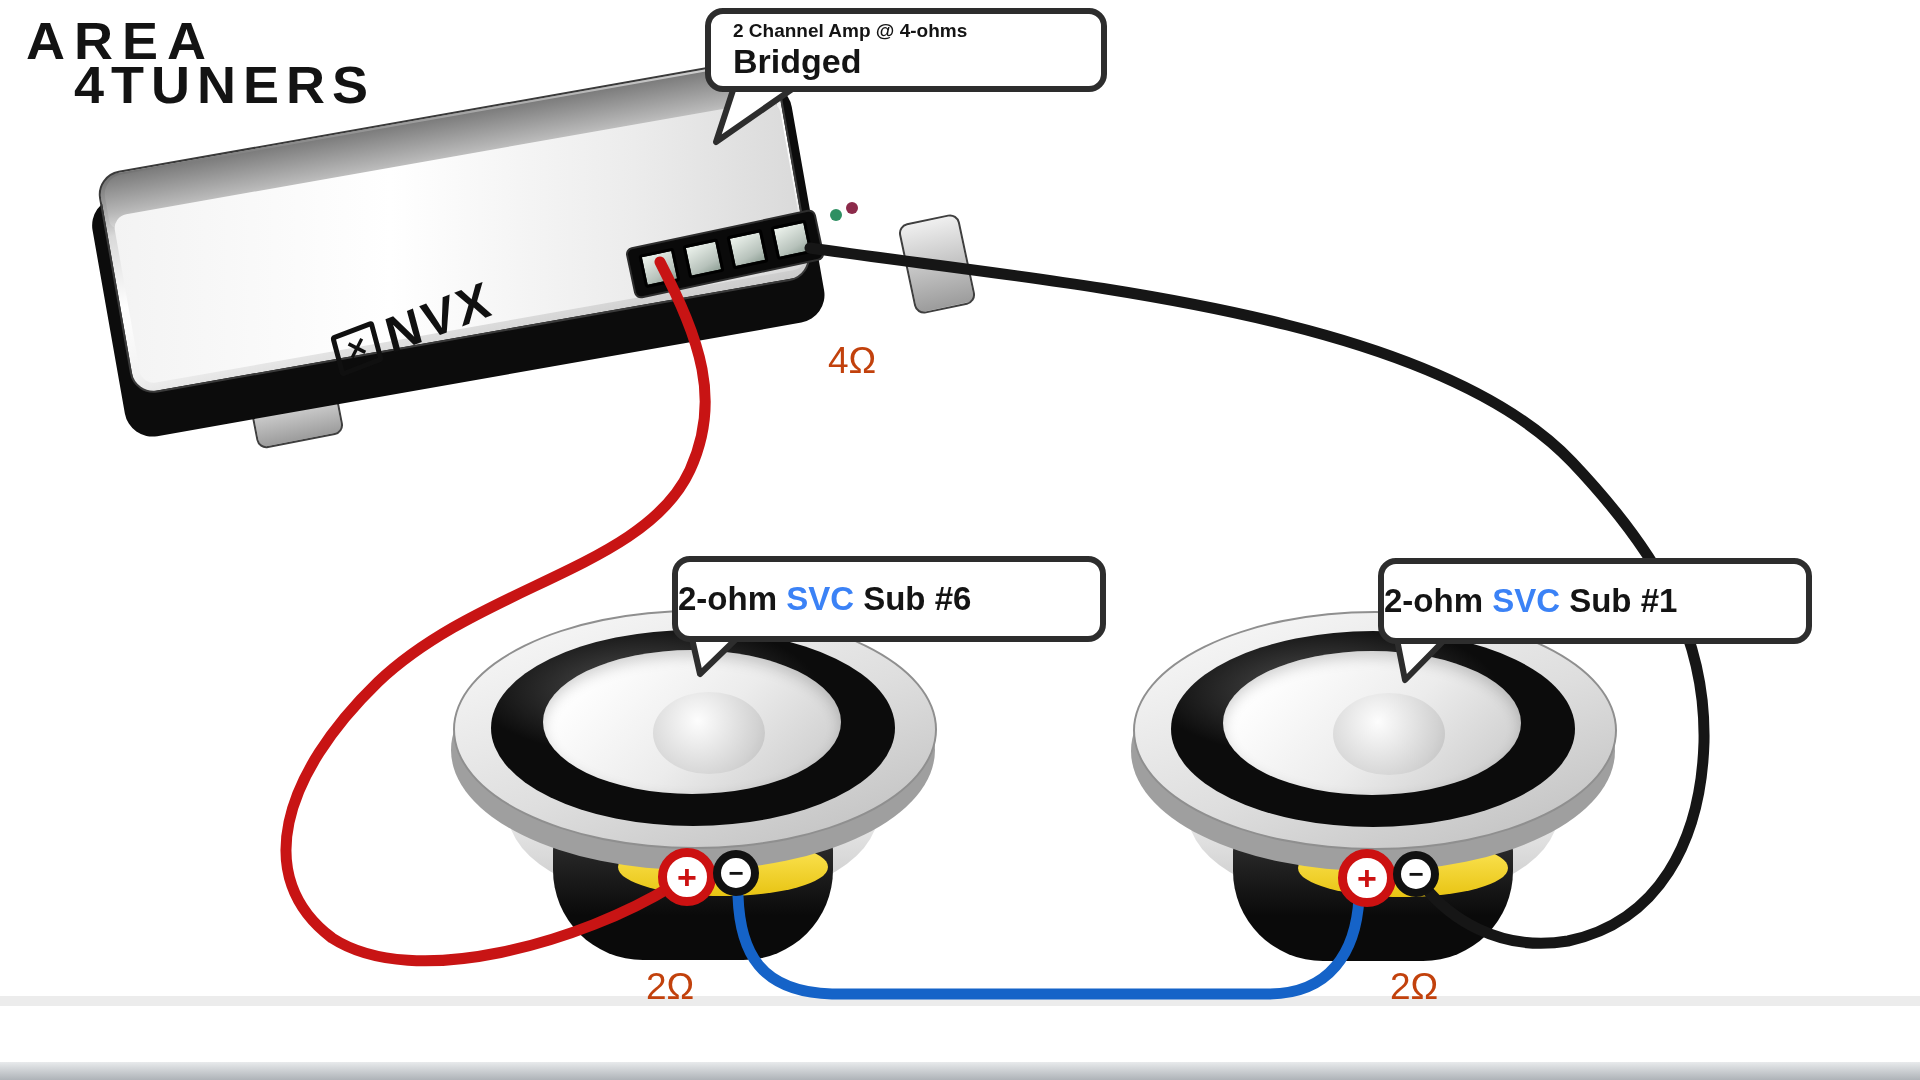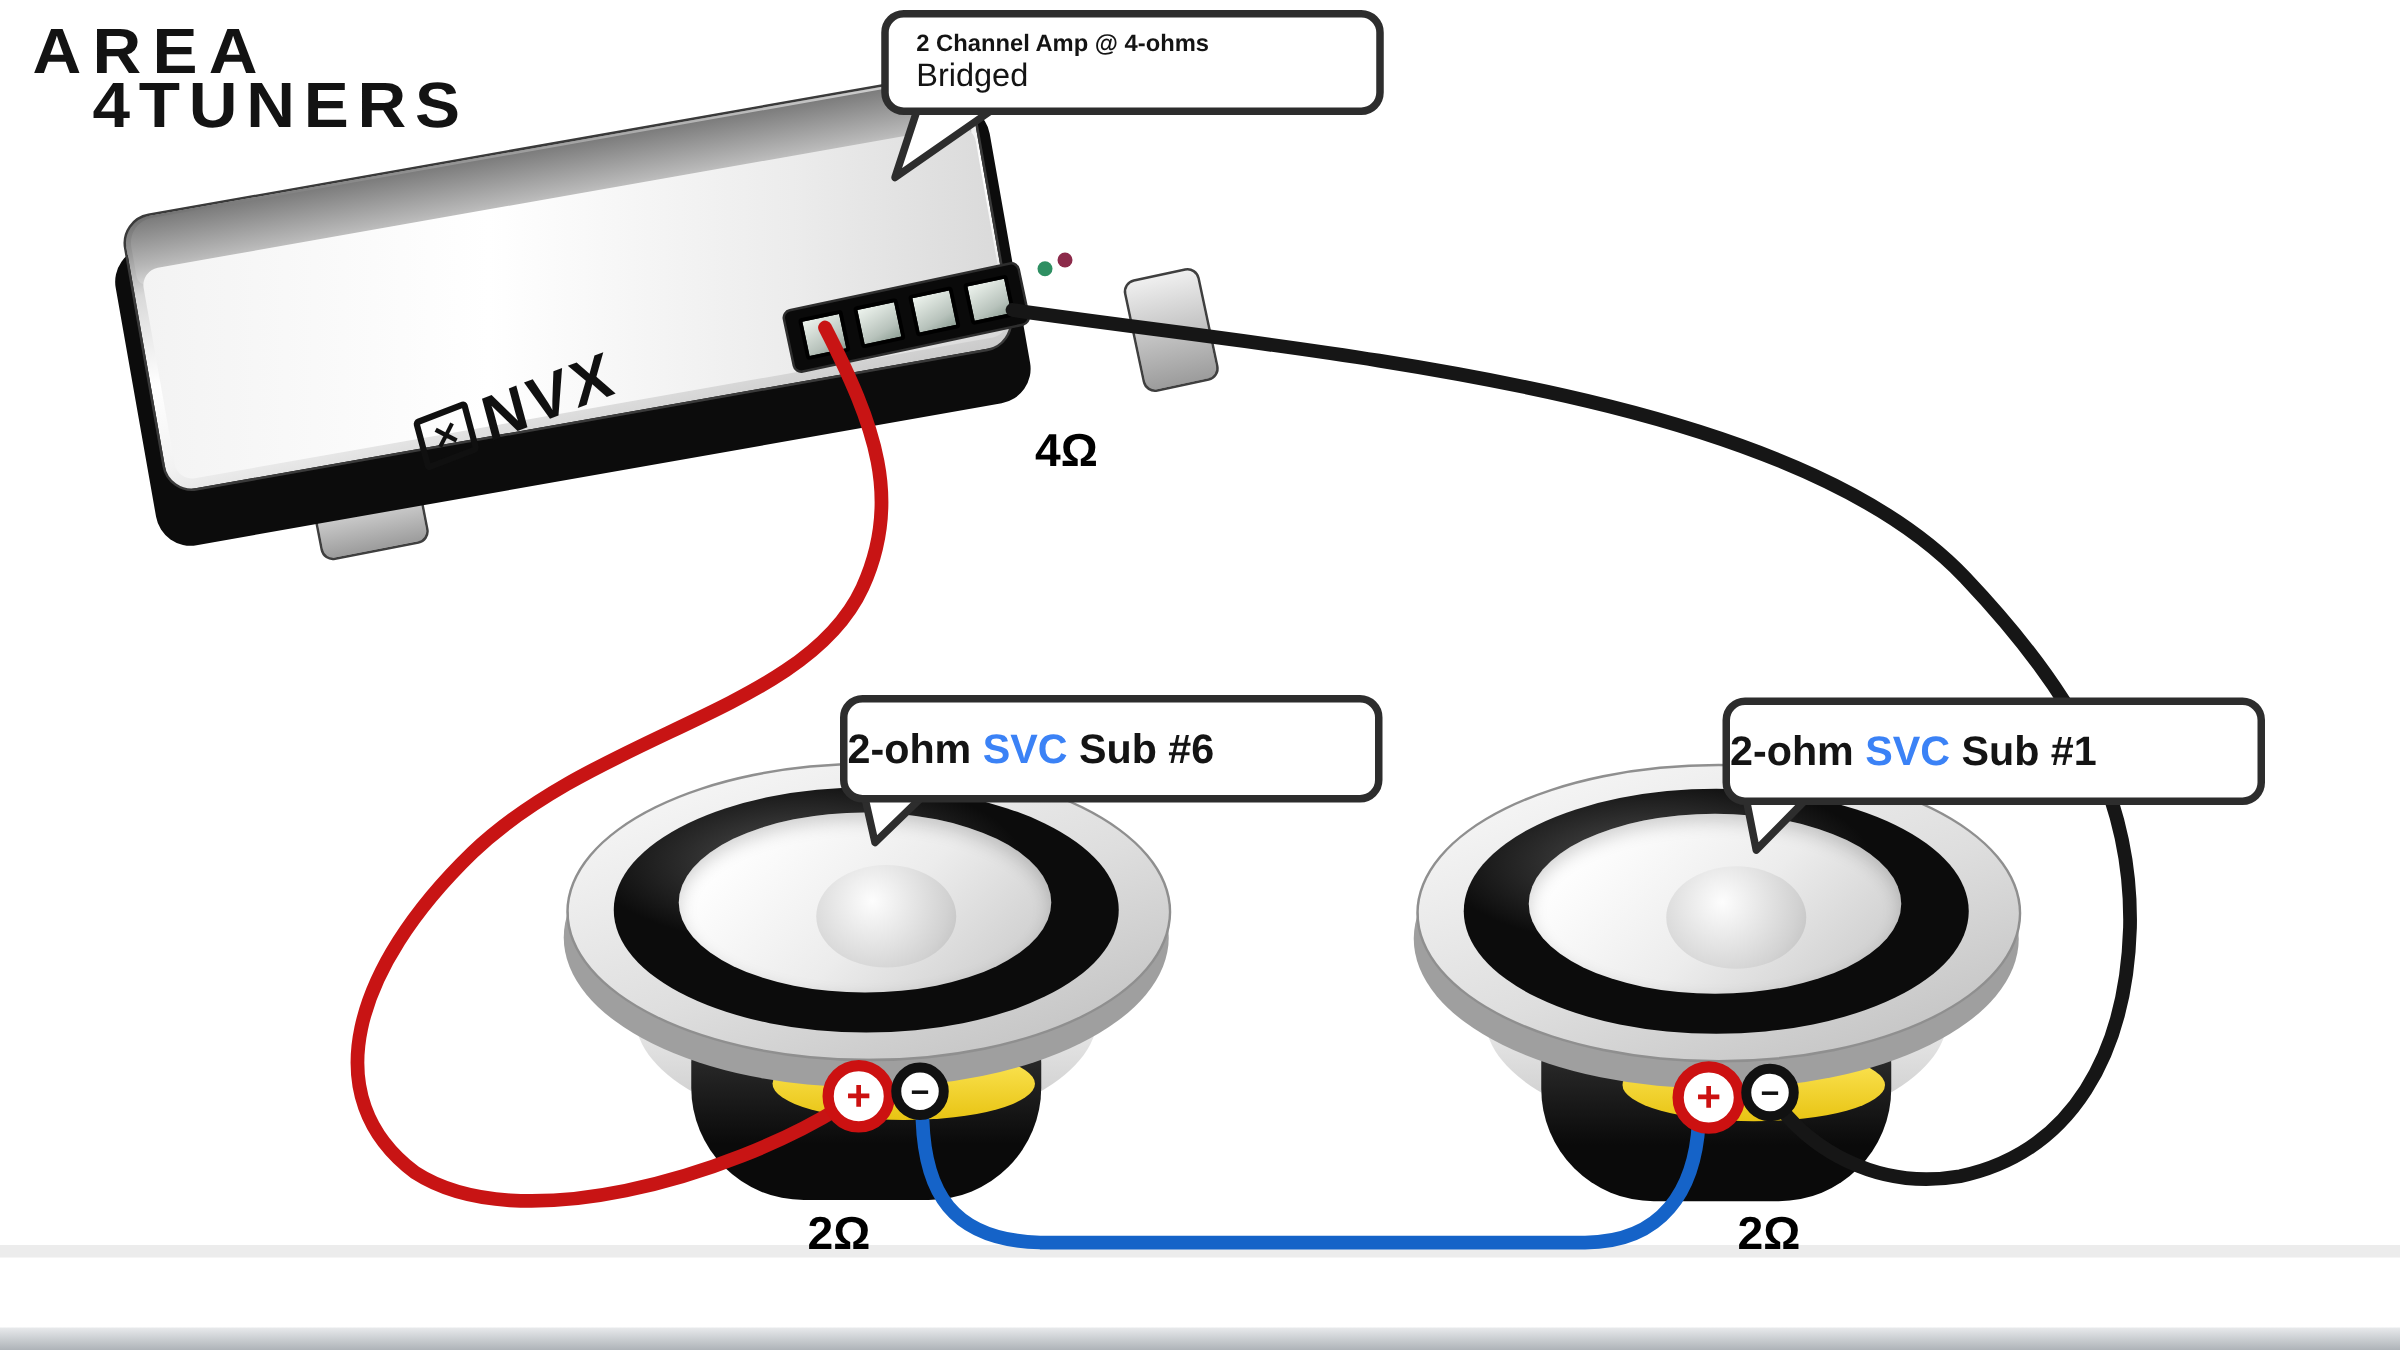--- a/index.html
+++ b/index.html
@@ -67,28 +67,28 @@
         color:#cc1111;font-size:34px;}
   .term-neg{left:260px;top:250px;width:30px;height:30px;border:8px solid #111;
         color:#111;font-size:26px;}
 
   
   .bubble{background:#fff;border:6px solid #2d2d2d;border-radius:18px;z-index:5;
           display:flex;align-items:center;color:#141414;}
   .bubble-amp{left:705px;top:8px;width:402px;height:84px;flex-direction:column;
           align-items:flex-start;justify-content:center;padding-left:22px;box-sizing:border-box;}
   .bubble-amp .bl1{font-size:19px;font-weight:bold;line-height:1.12;}
-  .bubble-amp .bl2{font-size:26px;font-weight:normal;line-height:1.12;}
+  .bubble-amp .bl2{font-size:34px;font-weight:bold;line-height:1.12;}
   .bubble-sub1{left:672px;top:556px;width:422px;height:74px;font-size:33px;font-weight:bold;}
   .bubble-sub2{left:1378px;top:558px;width:422px;height:74px;font-size:33px;font-weight:bold;}
   .svc{color:#3b82f6;white-space:pre;}
   .pre,.post{white-space:pre;}
 
   
-  .ohm{z-index:5;color:#000000;font-weight:bold;font-size:37px;}
+  .ohm{z-index:5;color:#c2410c;font-weight:normal;font-size:37px;}
   .ohm-amp{left:828px;top:340px;}
   .ohm-s1{left:646px;top:966px;}
   .ohm-s2{left:1390px;top:966px;}
 
   
   .floor-line{left:0;top:996px;width:1920px;height:10px;background:#dcdcdc;opacity:.55;z-index:0;}
   .bottom-strip{left:0;top:1062px;width:1920px;height:18px;
       background:linear-gradient(180deg,#e8eaec,#aeb3b8);z-index:6;}
   svg.wires{inset:0;z-index:3;pointer-events:none;}
 </style>

